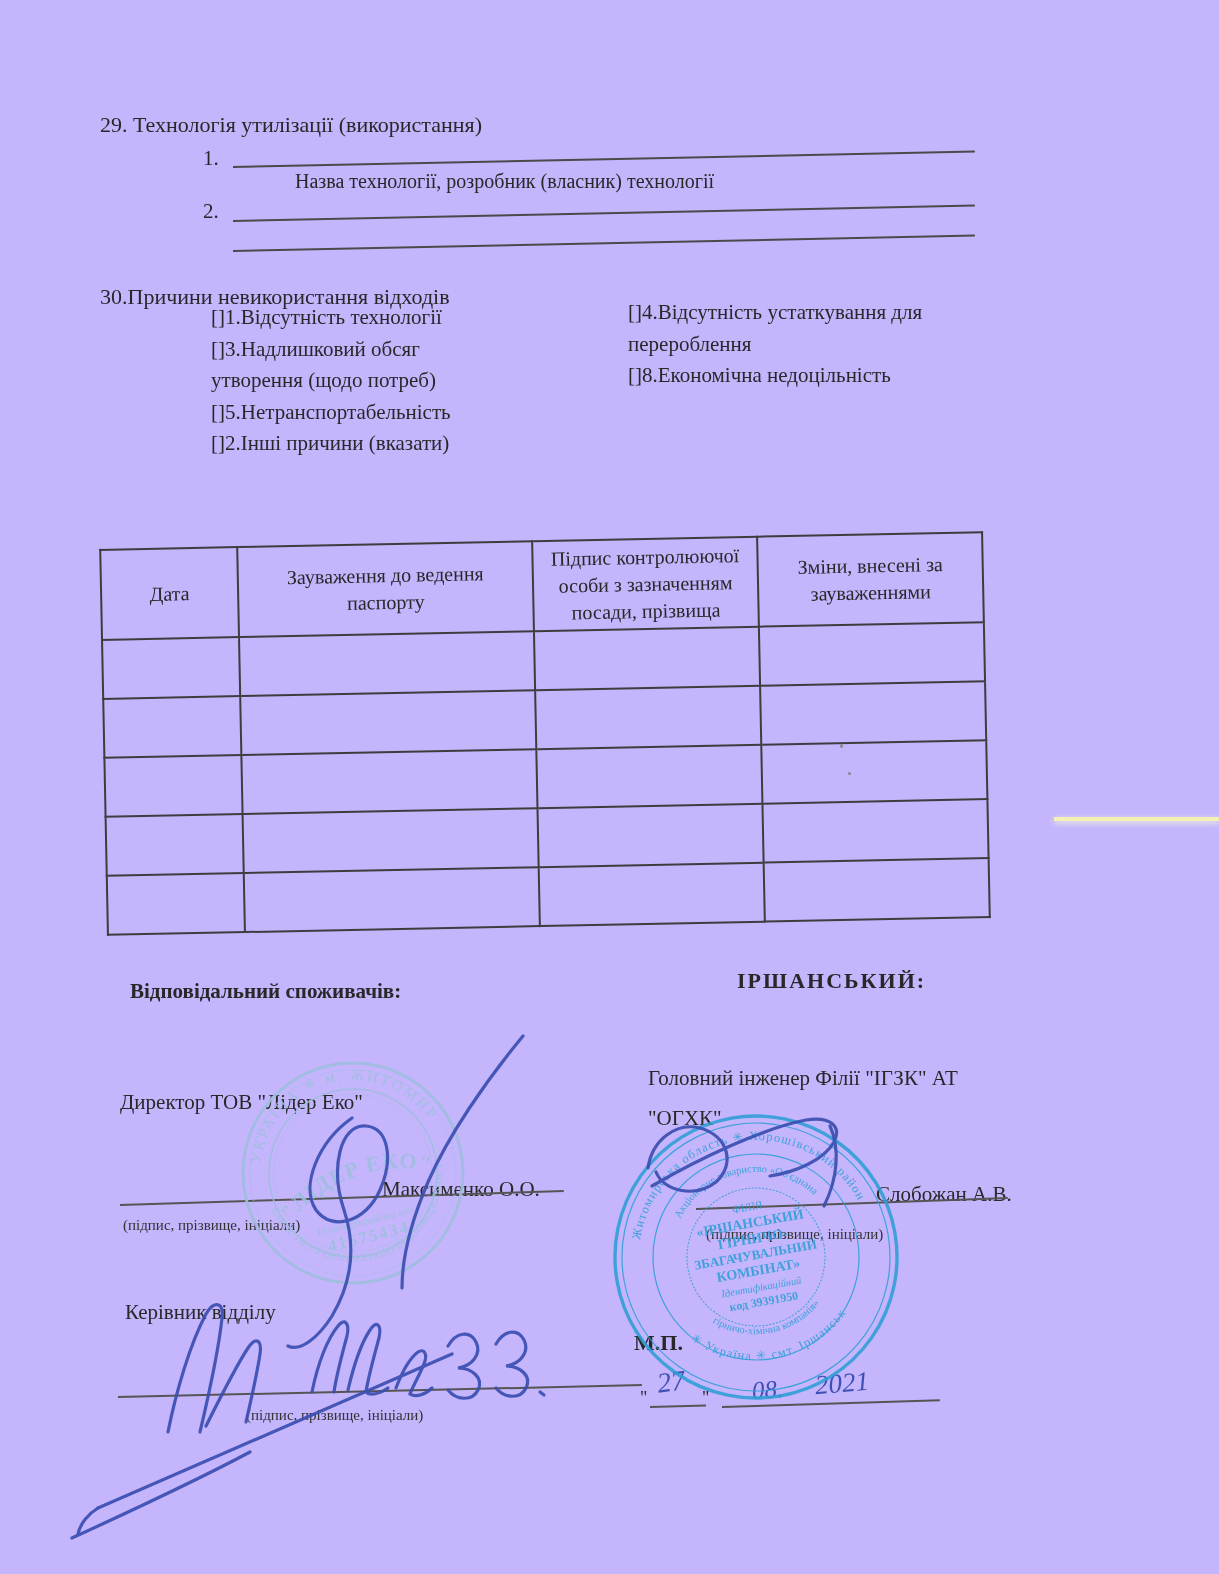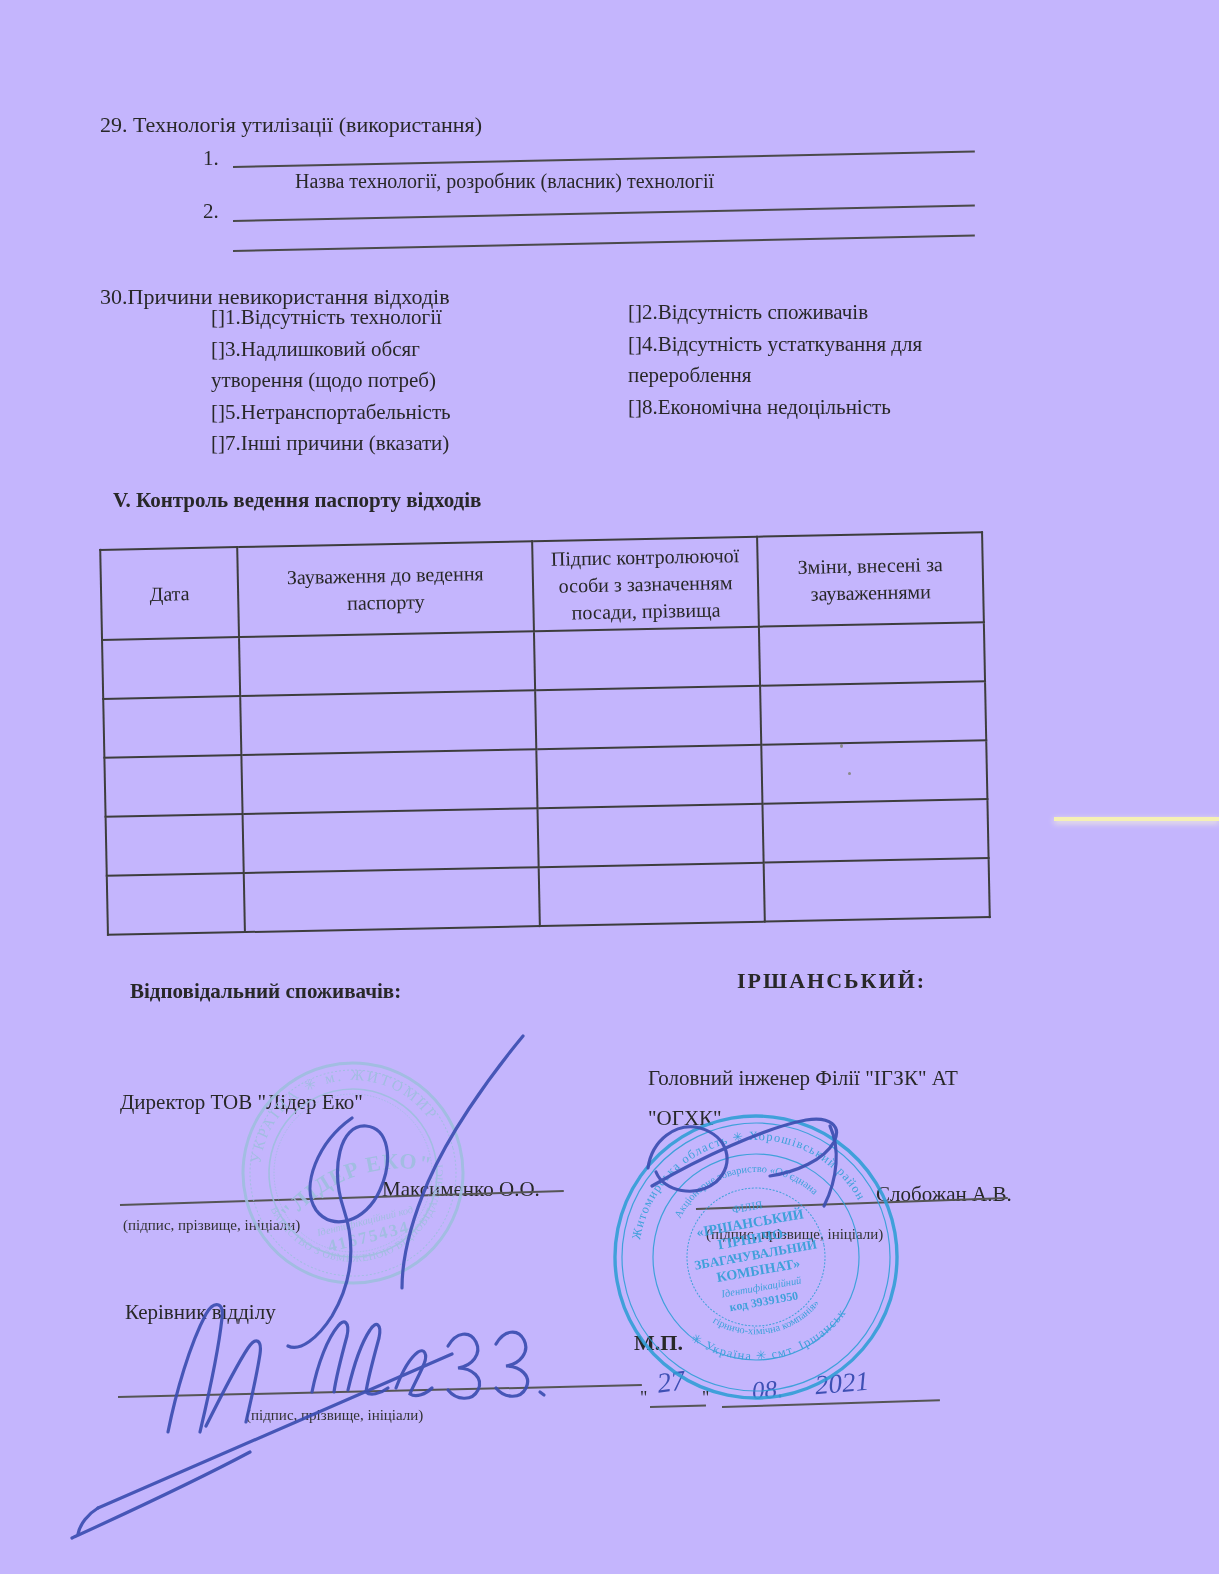--- a/index.html
+++ b/index.html
@@ -39,29 +39,27 @@
   <div class="abs" style="left:295px;top:170px;font-size:20px;">Назва технології, розробник (власник) технології</div>
   <div class="abs t21" style="left:203px;top:199px;">2.</div>
   <div class="rule" style="left:233px;top:220px;width:742px;transform:rotate(-1.2deg);"></div>
   <div class="rule" style="left:233px;top:250px;width:742px;transform:rotate(-1.2deg);"></div>
 
   <div class="abs t22" style="left:100px;top:284px;">30.Причини невикористання відходів</div>
   <div class="abs opts" style="left:163px;top:302px;width:288px;margin-left:48px;">
     <div>[]1.Відсутність технології</div>
     <div>[]3.Надлишковий обсяг утворення (щодо потреб)</div>
     <div>[]5.Нетранспортабельність</div>
-    <div>[]7.Інші причини (вказати)</div>
+    <div>[]2.Інші причини (вказати)</div>
   </div>
   <div class="abs opts" style="left:628px;top:297px;width:336px;">
-    <div>[]2.Відсутність споживачів</div>
     <div>[]4.Відсутність устаткування для перероблення</div>
     <div>[]8.Економічна недоцільність</div>
   </div>
 
-  <div class="abs t21 bold" style="left:113px;top:488px;">V. Контроль ведення паспорту відходів</div>
   <div class="ctrl-wrap">
     <table class="ctrl">
       <colgroup>
           <col class="c1">
           <col class="c2">
           <col class="c3">
           <col class="c4">
         </colgroup>
       <thead>
         <tr>

